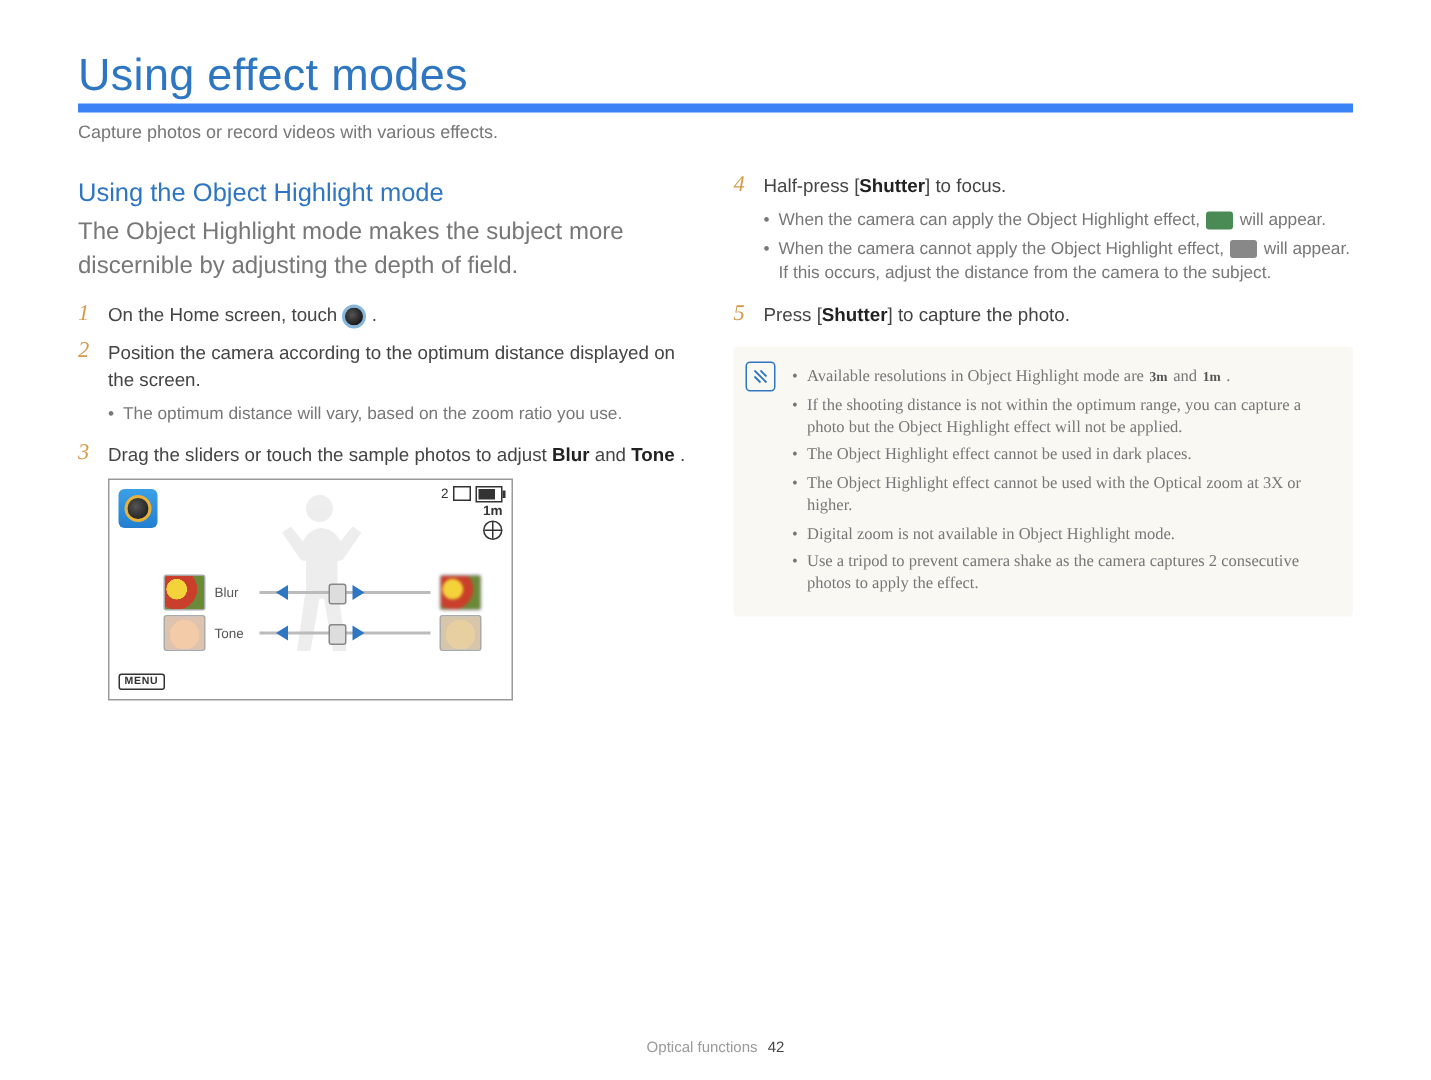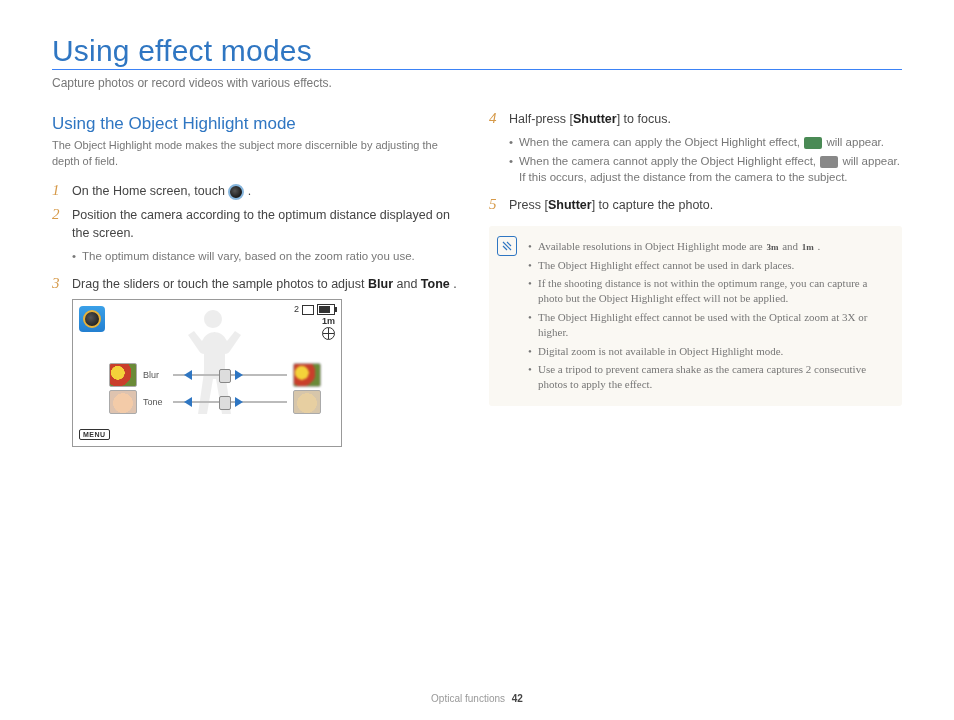--- a/index.html
+++ b/index.html
@@ -16,21 +16,21 @@
   .page {
     padding: 34px 52px 20px 52px;
     box-sizing: border-box;
   }
   .title {
     color: #2f76c2;
     font-size: 30px;
     font-weight: 300;
     margin: 0 0 4px 0;
     letter-spacing: 0.2px;
-    border-bottom: 1px solid #3b82f6;
+    border-bottom: 6px solid #3b82f6;
     padding-bottom: 1px;
   }
   .intro {
     color: #777;
     font-size: 12px;
     margin: 6px 0 14px 0;
   }
   .columns {
     display: flex;
     gap: 24px;
@@ -40,21 +40,21 @@
     min-width: 0;
   }
   .subhead {
     color: #2f76c2;
     font-size: 17px;
     font-weight: 400;
     margin: 10px 0 4px 0;
   }
   .subdesc {
     color: #777;
-    font-size: 11px;
+    font-size: 16px;
     line-height: 1.45;
     margin: 0 0 12px 0;
   }
   .step {
     display: flex;
     gap: 8px;
     margin: 6px 0 6px 0;
     font-size: 12.5px;
     line-height: 1.45;
   }
@@ -193,21 +193,21 @@
   }
   .note-box .note-icon svg{width:12px;height:12px;}
   .note-box ul{margin:0;padding:0;}
   .note-box li{list-style:none;position:relative;padding-left:10px;margin:3px 3px;line-height:1.4;font-family:Liberation Serif, serif;}
   .note-box li::before{content:"•";position:absolute;left:0;color:#777;}
 
   .footer{
     position:absolute;left:0;right:0;bottom:16px;text-align:center;
     font-size:10px;color:#999;
   }
-  .footer .pn{color:#444;font-weight:700;margin-left:4px;}
+  .footer .pn{color:#444;font-weight:400;margin-left:4px;}
 </style>
 </head>
 <body>
 
 <div class="page">
   <h1 class="title">Using effect modes</h1>
   <div class="intro">Capture photos or record videos with various effects.</div>
 
   <div class="columns">
 
@@ -331,22 +331,22 @@
             </svg>
         </div>
         <ul>
           <li>
             <span>Available resolutions in Object Highlight mode are </span>
             <span class="icon-inline res1">3m</span>
             <span> and </span>
             <span class="icon-inline res2">1m</span>
             <span>.</span>
           </li>
+          <li>If the shooting distance is not within the optimum range, you can capture a photo but the Object Highlight effect will not be applied.</li>
           <li>The Object Highlight effect cannot be used in dark places.</li>
-          <li>If the shooting distance is not within the optimum range, you can capture a photo but the Object Highlight effect will not be applied.</li>
           <li>The Object Highlight effect cannot be used with the Optical zoom at 3X or higher.</li>
           <li>Digital zoom is not available in Object Highlight mode.</li>
           <li>Use a tripod to prevent camera shake as the camera captures 2 consecutive photos to apply the effect.</li>
         </ul>
       </div>
     </div>
   </div>
 </div>
 
 <div class="footer">

